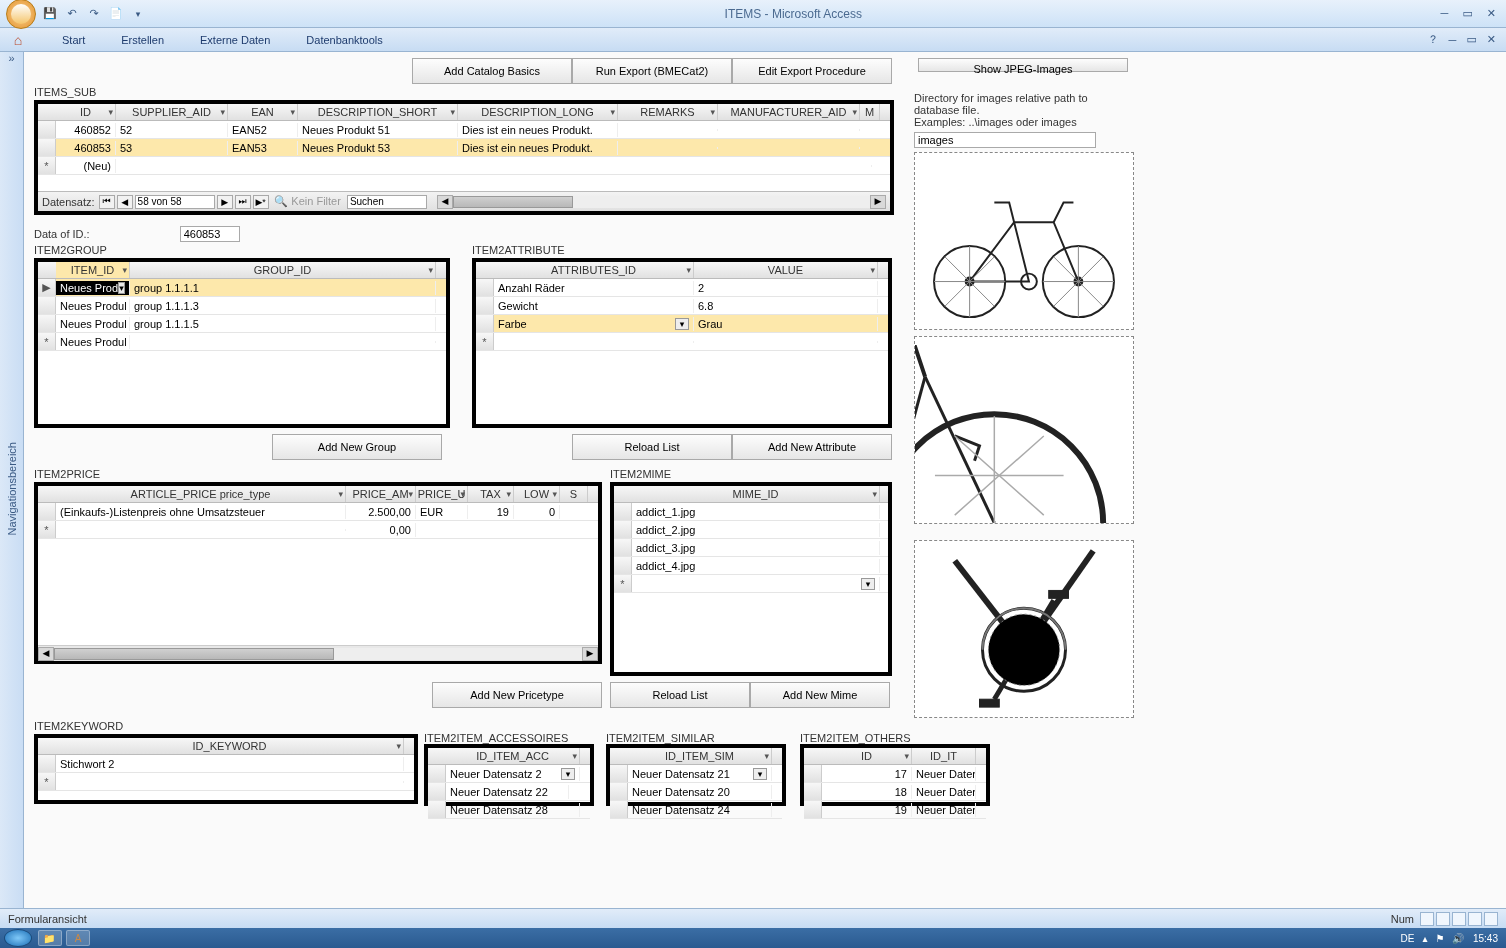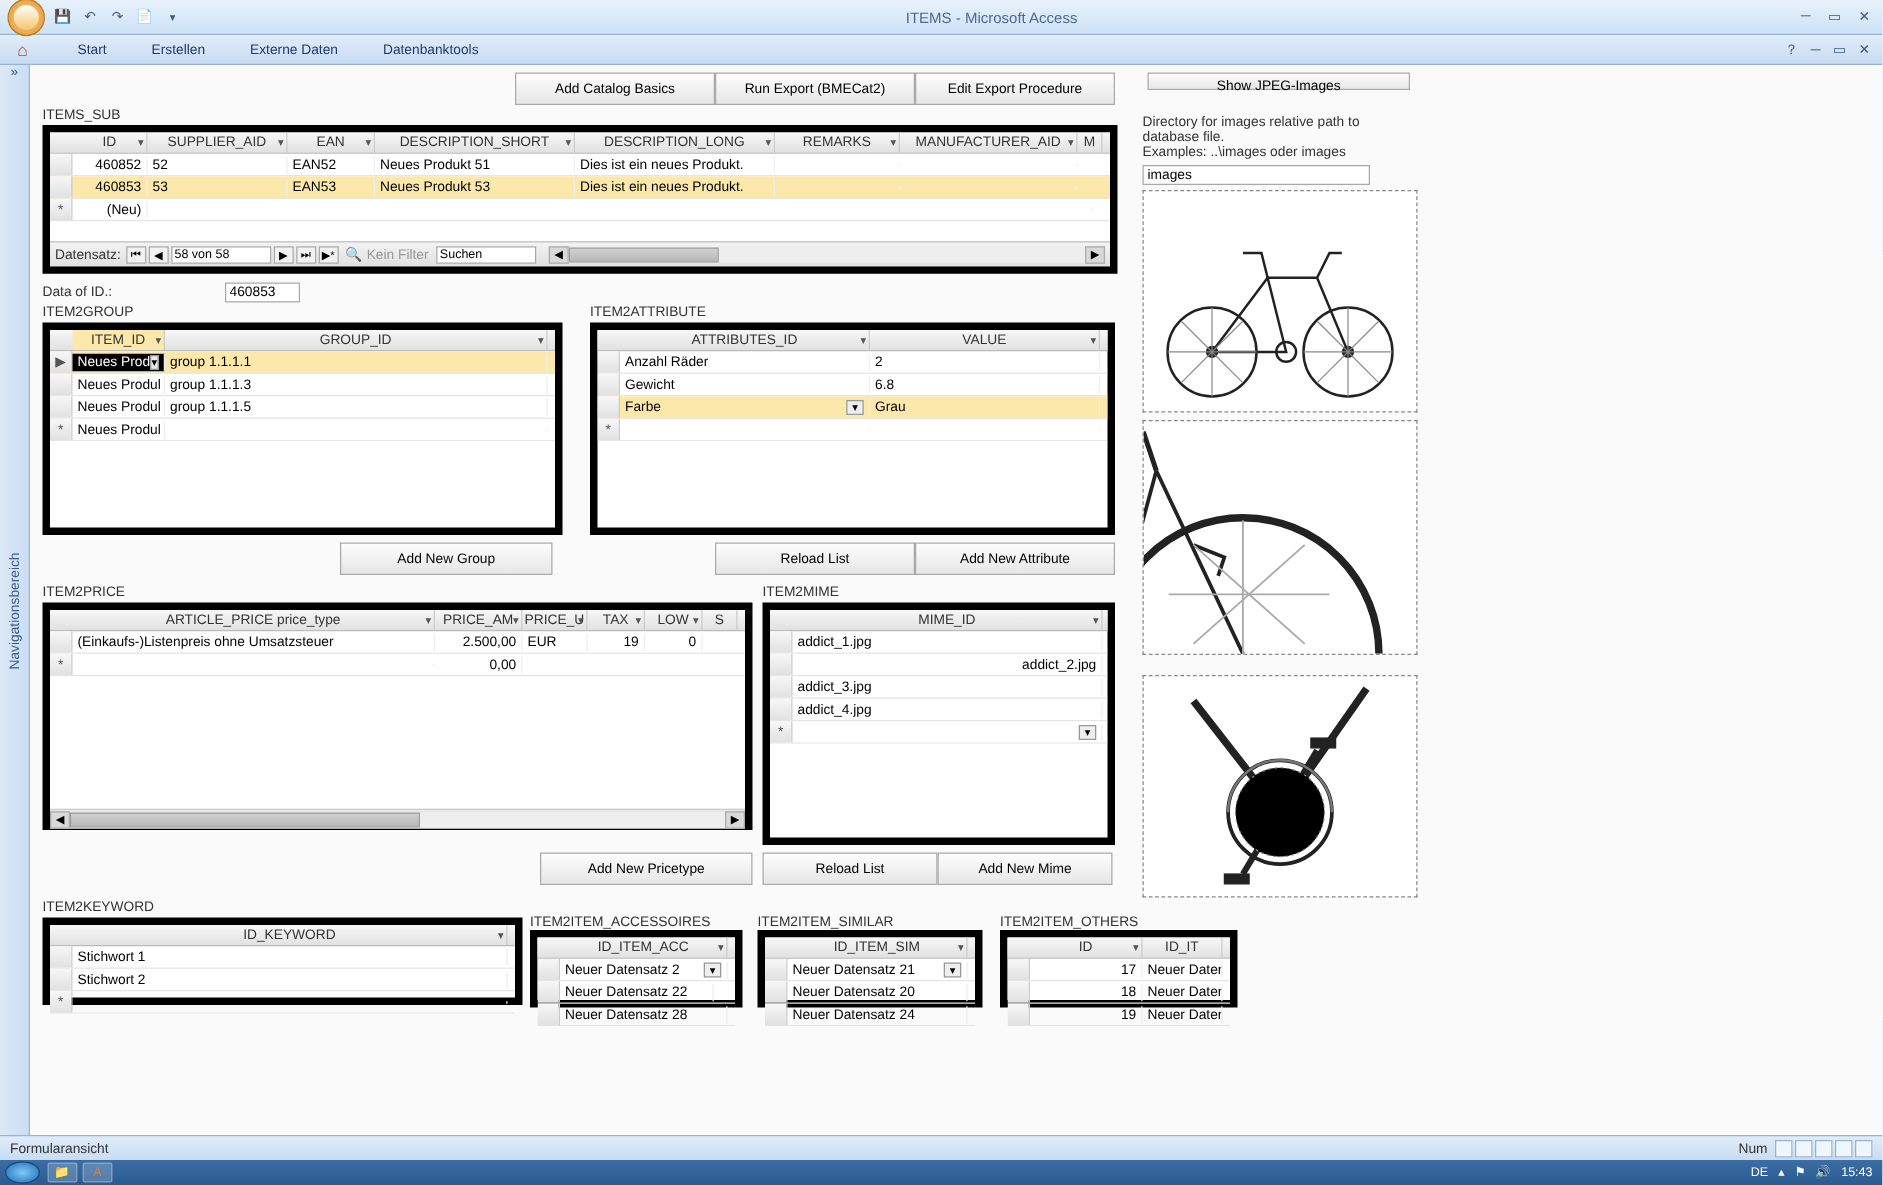--- a/index.html
+++ b/index.html
@@ -31,21 +31,21 @@
 
 
 .btn { background: linear-gradient(#fdfdfd,#e6e6e6); border: 1px solid #a9a9a9; padding: 4px 10px; font-size: 11px; cursor: pointer; text-align:center; }
 
 .top-buttons { position: absolute; left: 388px; top: 6px; display: flex; }
 .top-buttons .btn { width: 160px; height: 26px; }
 
 .section-label { font-size: 11px; color: #333; }
 
 
-.grid { border: 6px solid #000000; background: #fff; font-size: 11px; position: relative; }
+.grid { border: 4px solid #000000; background: #fff; font-size: 11px; position: relative; }
 .grid-head { display: flex; background: linear-gradient(#f7f7f7,#e1e1e1); border-bottom: 1px solid #bbb; }
 .grid-head-cell { border-right: 1px solid #ccc; padding: 2px 4px; text-align: center; color: #333; position: relative; display: flex; align-items:center; justify-content:center; }
 .grid-head-cell .dd { position: absolute; right: 2px; color: #555; font-size: 9px; }
 .grid-body { overflow: auto; }
 .grid-row { display: flex; border-bottom: 1px solid #e5e5e5; height: 18px; align-items: center; }
 .grid-row.sel { background: #fde8ab; }
 .grid-cell { border-right: 1px solid #eee; padding: 1px 4px; overflow: hidden; white-space: nowrap; }
 .rowhead { width: 18px; background: linear-gradient(#f7f7f7,#e1e1e1); border-right: 1px solid #ccc; text-align: center; color: #555; flex-shrink:0; height:100%; display:flex; align-items:center; justify-content:center; }
 
 
@@ -365,21 +365,21 @@
             <span class="dd">▾</span>
           </div>
     </div>
     <div class="grid-body">
       <div class="grid-row">
             <div class="rowhead"></div>
             <div class="grid-cell" style="width:248px;">addict_1.jpg</div>
           </div>
       <div class="grid-row">
             <div class="rowhead"></div>
-            <div class="grid-cell" style="width:248px;text-align:right;">addict_2.jpg</div>
+            <div class="grid-cell" style="width:248px;">addict_2.jpg</div>
           </div>
       <div class="grid-row">
             <div class="rowhead"></div>
             <div class="grid-cell" style="width:248px;">addict_3.jpg</div>
           </div>
       <div class="grid-row">
             <div class="rowhead"></div>
             <div class="grid-cell" style="width:248px;">addict_4.jpg</div>
           </div>
       <div class="grid-row">
@@ -396,24 +396,20 @@
   <div class="section-label" style="position:absolute; left:10px; top:668px;">ITEM2KEYWORD</div>
   <div class="grid" style="position:absolute; left:10px; top:682px; width:384px; height:70px;">
     <div class="grid-head">
           <div class="rowhead"></div>
           <div class="grid-head-cell" style="width:348px;">
             <span>ID_KEYWORD</span>
             <span class="dd">▾</span>
           </div>
         </div>
     <div class="grid-body">
-      <div class="grid-row">
-            <div class="rowhead"></div>
-            <div class="grid-cell" style="width:348px;">Stichwort 1</div>
-          </div>
       <div class="grid-row">
             <div class="rowhead"></div>
             <div class="grid-cell" style="width:348px;">Stichwort 2</div>
           </div>
       <div class="grid-row">
             <div class="rowhead">*</div>
             <div class="grid-cell" style="width:348px;"></div>
           </div>
     </div>
   </div>

